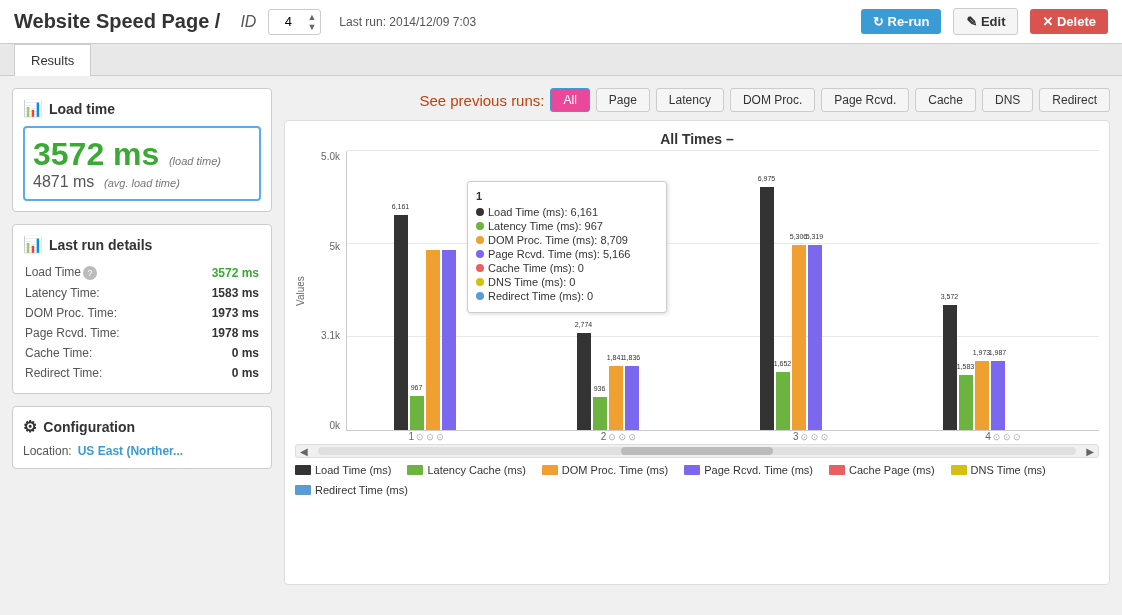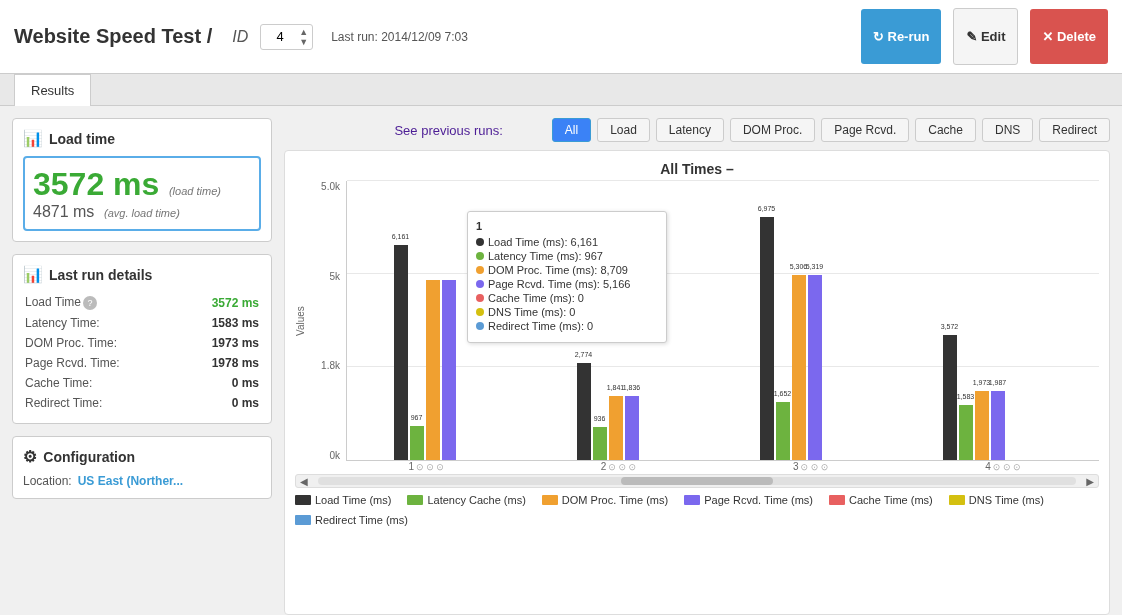--- a/index.html
+++ b/index.html
@@ -48,21 +48,21 @@
       color: #666;
       cursor: pointer;
     }
     .last-run {
       font-size: 12px;
       color: #555;
       margin-left: 6px;
     }
     .spacer { flex: 1; }
     .btn {
-      padding: 20px 12px;
+      padding: 5px 12px;
       border-radius: 3px;
       border: none;
       cursor: pointer;
       font-size: 13px;
       font-weight: bold;
     }
     .btn-rerun { background: #3a9bd5; color: #fff; }
     .btn-edit { background: #f5f5f5; color: #333; border: 1px solid #ccc; }
     .btn-delete { background: #d9534f; color: #fff; }
 
@@ -197,35 +197,34 @@
     }
 
     
     .filter-bar {
       display: flex;
       align-items: center;
       gap: 6px;
       flex-wrap: wrap;
       justify-content: flex-end;
     }
-    .filter-label { font-size: 13px; color: #4c1d95; }
+    .filter-label { font-size: 15px; color: #c2410c; }
     .filter-btn {
       padding: 4px 12px;
       border-radius: 3px;
       border: 1px solid #ccc;
       cursor: pointer;
       font-size: 12px;
       background: #f5f5f5;
       color: #333;
     }
     .filter-btn.active {
-      background: #3b82f6;
+      background: #ec4899;
       color: #fff;
       border-color: #3a9bd5;
-      margin-left: 43px;
     }
     .filter-row {
       display: flex;
       gap: 6px;
     }
 
     
     .chart-container {
       flex: 1;
       background: #fff;
@@ -409,21 +408,21 @@
       width: 16px;
       height: 10px;
       border-radius: 1px;
       flex-shrink: 0;
     }
   </style>
 </head>
 <body>
 
 <div class="header">
-  <span class="header-title">Website Speed Test /</span>
+  <span class="header-title">Website Speed Page /</span>
   <span class="header-id-label">ID</span>
   <div class="id-box">
     <input type="text" value="4" style="">
     <div class="arrows">
       <span>▲</span>
       <span>▼</span>
     </div>
   </div>
   <span class="last-run">
     <span>Last run:</span>
@@ -507,42 +506,42 @@
     </div>
 
   </div>
 
   <div class="right-panel">
 
     <div class="filter-bar">
       <span class="filter-label">See previous runs:</span>
       <div class="filter-row">
         <button class="filter-btn active">All</button>
-        <button class="filter-btn">Load</button>
+        <button class="filter-btn">Page</button>
         <button class="filter-btn">Latency</button>
         <button class="filter-btn">DOM Proc.</button>
         <button class="filter-btn">Page Rcvd.</button>
       </div>
       <div class="filter-row">
         <button class="filter-btn">Cache</button>
         <button class="filter-btn">DNS</button>
         <button class="filter-btn">Redirect</button>
       </div>
     </div>
 
     <div class="chart-container">
       <div class="chart-title">All Times –</div>
 
       <div style="display:flex; height: 280px;">
 
         <div class="y-axis-label">Values</div>
 
         <div class="y-axis">
           <span>0k</span>
-          <span>1.8k</span>
+          <span>3.1k</span>
           <span>5k</span>
           <span>5.0k</span>
         </div>
 
         <div class="chart-inner" id="chart-inner">
 
           <div class="grid-line" style="bottom: 33.3%;"></div>
           <div class="grid-line" style="bottom: 66.6%;"></div>
           <div class="grid-line" style="bottom: 100%;"></div>
 
@@ -740,21 +739,21 @@
           <div class="legend-item">
             <div class="legend-color" style="background: rgb(240, 160, 48);"></div>
             <span>DOM Proc. Time (ms)</span>
           </div>
           <div class="legend-item">
             <div class="legend-color" style="background: rgb(123, 104, 238);"></div>
             <span>Page Rcvd. Time (ms)</span>
           </div>
           <div class="legend-item">
             <div class="legend-color" style="background: rgb(232, 96, 96);"></div>
-            <span>Cache Time (ms)</span>
+            <span>Cache Page (ms)</span>
           </div>
           <div class="legend-item">
             <div class="legend-color" style="background: rgb(212, 192, 16);"></div>
             <span>DNS Time (ms)</span>
           </div>
           <div class="legend-item">
             <div class="legend-color" style="background: rgb(91, 155, 213);"></div>
             <span>Redirect Time (ms)</span>
           </div>
         </div>

